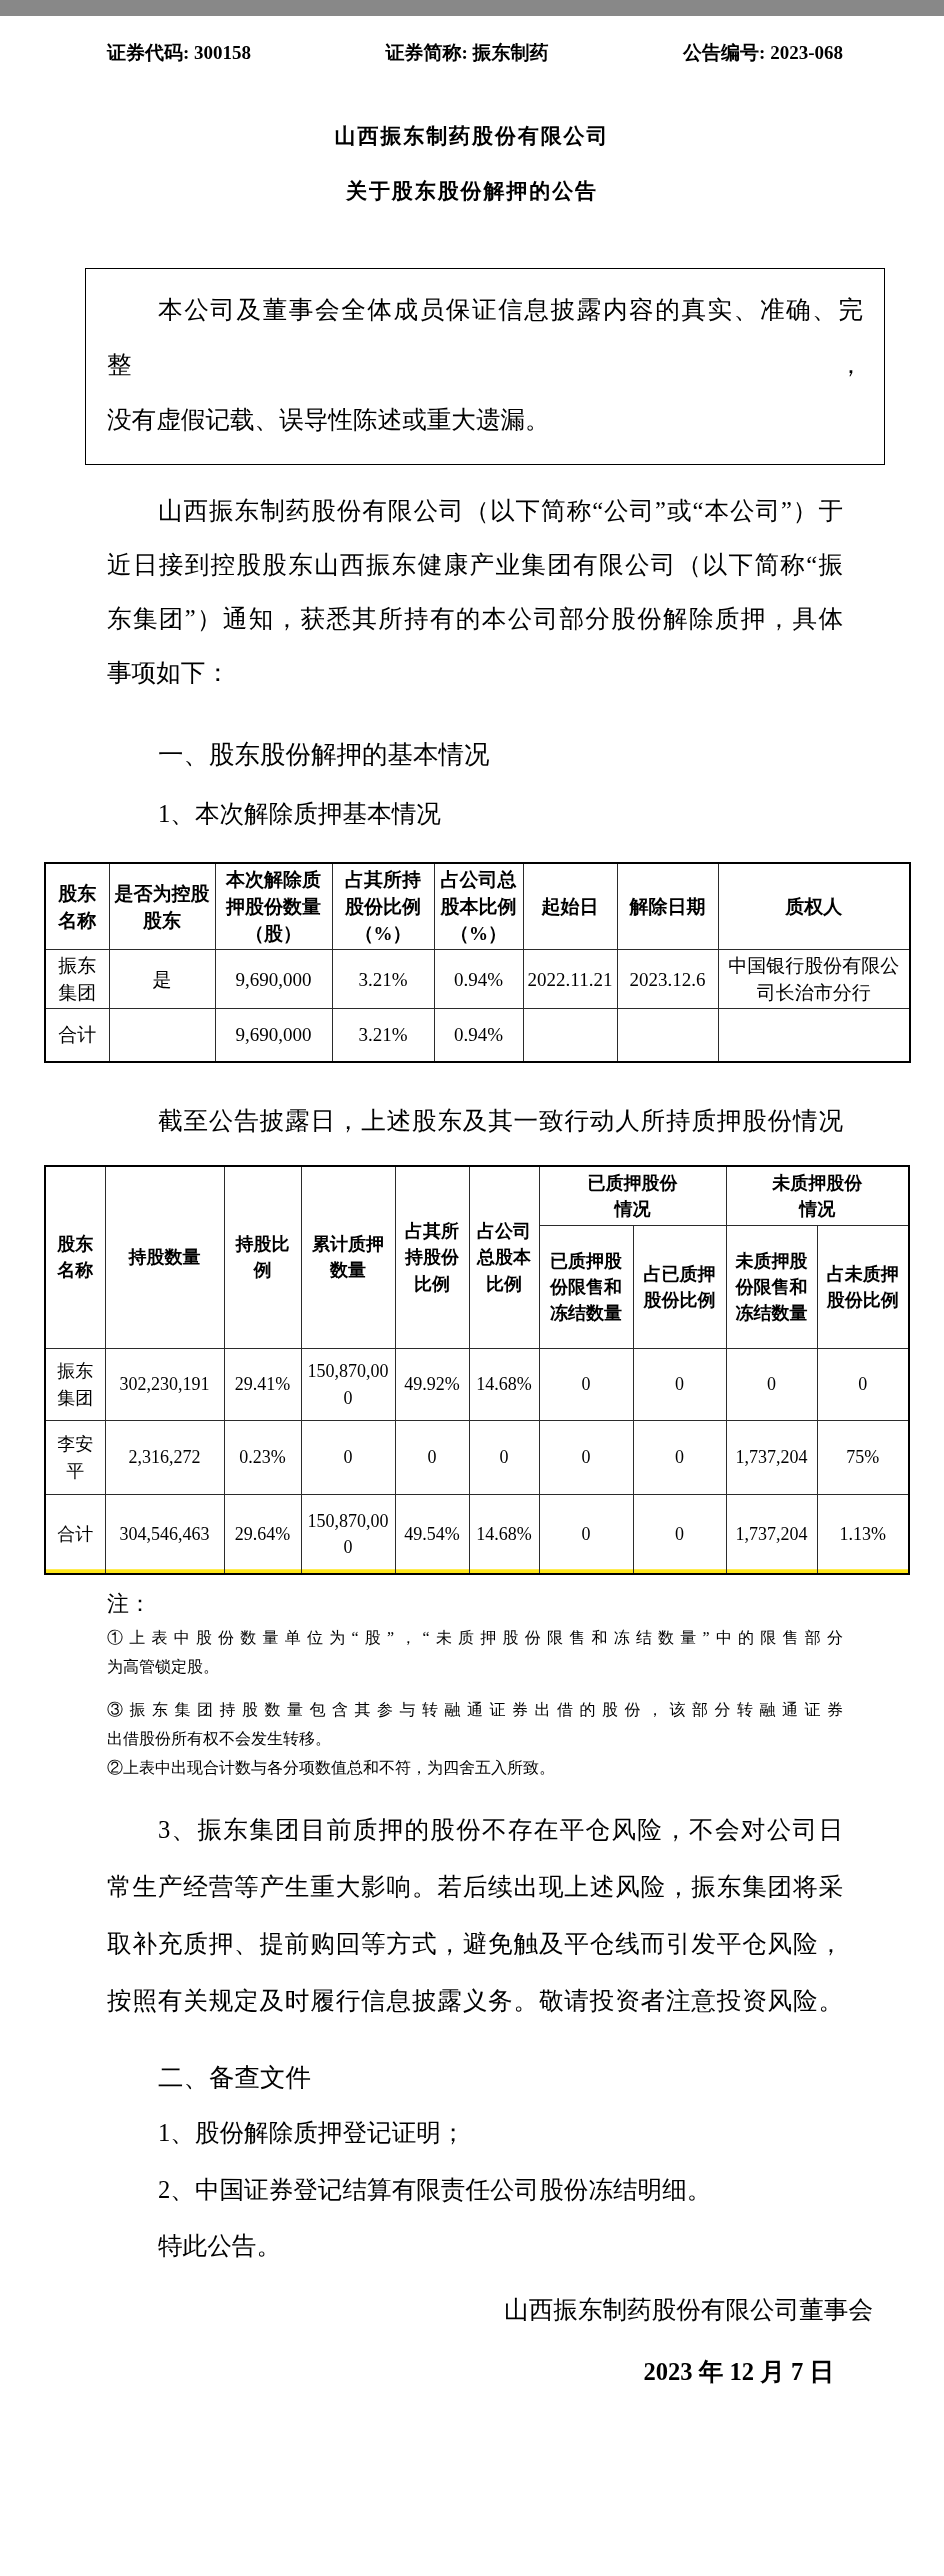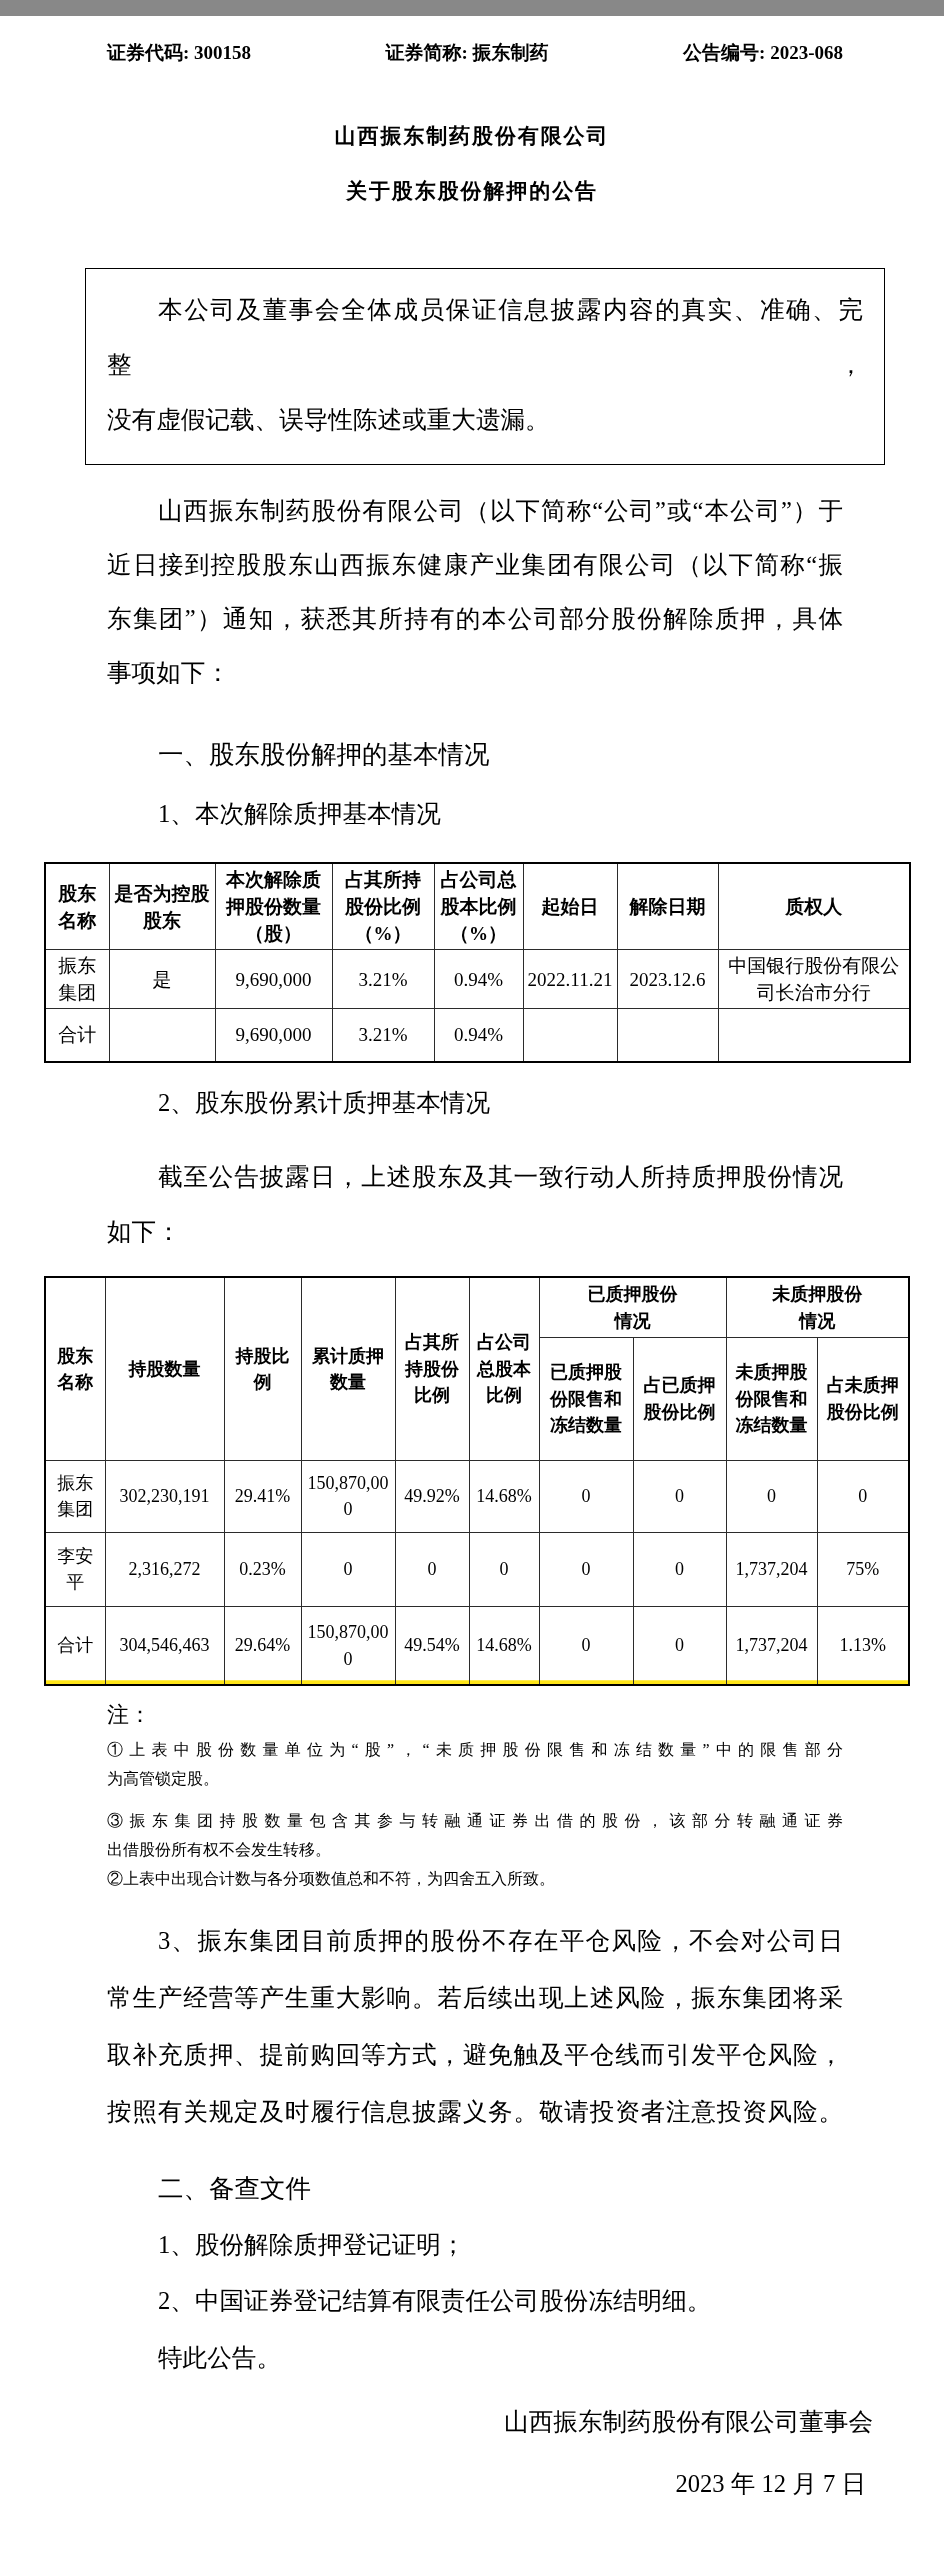--- a/index.html
+++ b/index.html
@@ -42,21 +42,21 @@
   .tbl2 tr.d1{height:72px}.tbl2 tr.d2{height:74px}.tbl2 tr.d3{height:79px}
   .tbl2 tr.hl td{box-shadow:inset 0 -3.8px 0 #ffe619;}
   .pre{white-space:pre-line;}
   
   .note-label{margin:15px 101px 5.7px 107px;font-size:22px;line-height:28px;}
   .nline{font-size:16px;line-height:29px;}
   .note-item{margin:0 101px 13.2px 107px;}
   .note-item.last{margin-bottom:0;}
   
   .sig{margin-top:32px;text-align:right;padding-right:71px;font-size:24.6px;line-height:32px;}
-  .date{margin-top:30px;text-align:right;padding-right:78px;font-size:24.6px;line-height:32px;}
+  .date{margin-top:30px;text-align:right;padding-right:110px;font-size:24.6px;line-height:32px;font-weight:bold;}
 </style>
 </head>
 <body>
 
 <div class="page">
 
   <div class="doc-header">
     <span>证券代码: 300158</span>
     <span>证券简称: 振东制药</span>
     <span>公告编号: 2023-068</span>
@@ -118,25 +118,23 @@
       <td>9,690,000</td>
       <td>3.21%</td>
       <td>0.94%</td>
       <td></td>
       <td></td>
       <td></td>
     </tr>
   </tbody>
     </table>
 
-  <div class="sub mt-sub2">2、股东股份累计质押基本情况</div>
 
   <div class="content mt-lead">
     <div class="leadline indent jl">截至公告披露日，上述股东及其一致行动人所持质押股份情况</div>
-    <div class="leadline">如下：</div>
   </div>
 
   <table class="tbl2">
     <colgroup>
       <col style="width:60px">
         <col style="width:119px">
         <col style="width:77px">
         <col style="width:94px">
       <col style="width:74px">
         <col style="width:70px">

